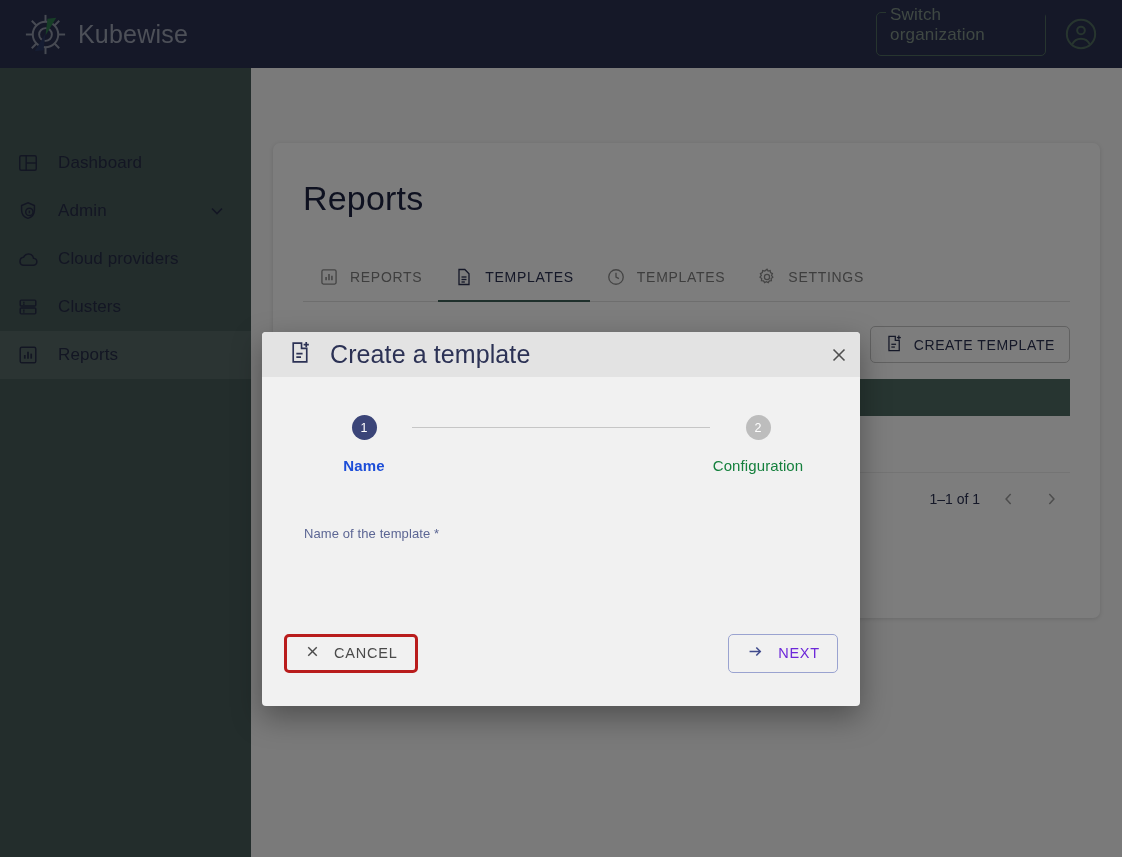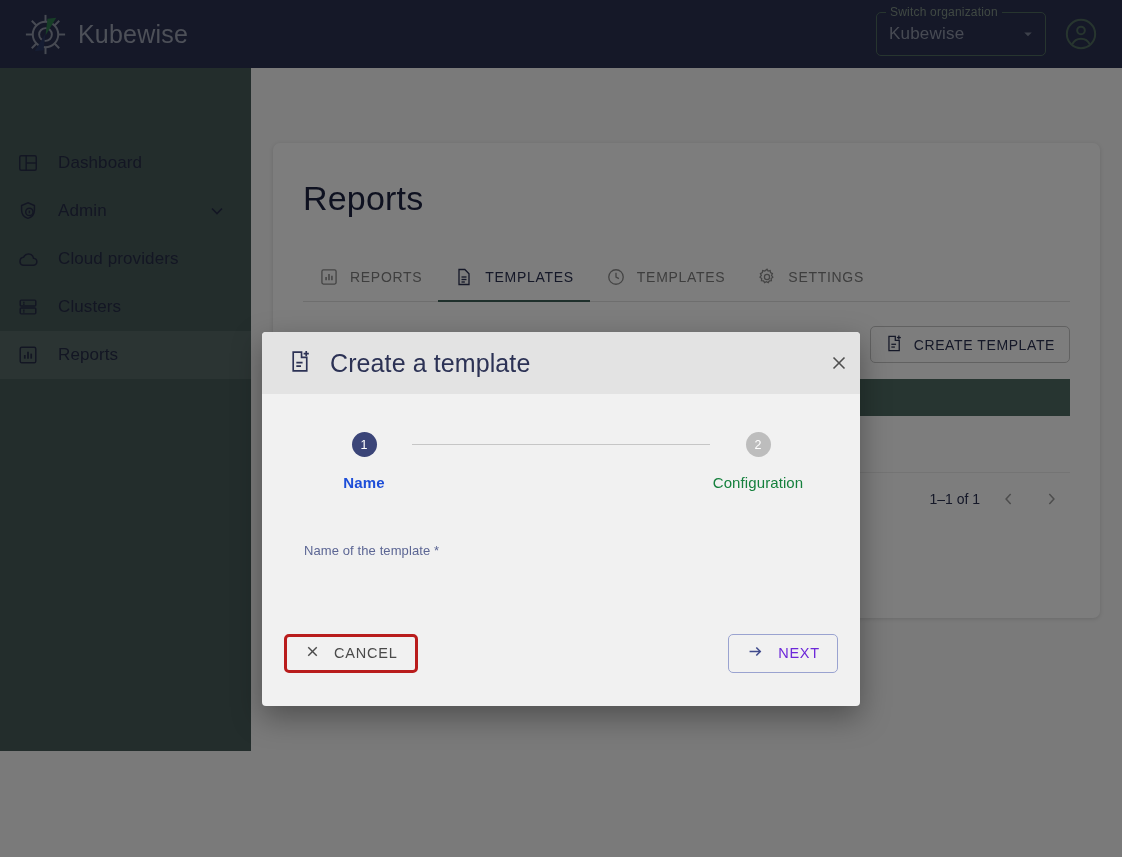--- a/index.html
+++ b/index.html
@@ -57,41 +57,41 @@
     border-radius: 5px;
     display: flex;
     align-items: center;
     padding: 0 8px 0 12px;
   }
   .org-legend {
     position: absolute;
     top: -8px; left: 9px;
     background: #2a3050;
     padding: 0 4px;
-    font-size: 12px;
+    font-size: 17px;
     color: #7f9186;
     letter-spacing: .2px;
   }
   .org-value {
     font-size: 17px;
     color: #8e95a6;
     letter-spacing: .2px;
   }
   .org-arrow { margin-left: auto; display: flex; }
   .avatar-btn {
     width: 38px; height: 38px;
     display: flex; align-items: center; justify-content: center;
   }
 
   
   .sidebar {
     position: absolute;
     top: 68px; left: 0;
     width: 251px;
-    height: 683px;
+    height: 789px;
     background: #475a59;
     padding-top: 71px;
     z-index: 3;
   }
   .nav-item {
     height: 48px;
     display: flex;
     align-items: center;
     padding-left: 16px;
     gap: 18px;
@@ -231,21 +231,21 @@
     height: 374px;
     background: #f1f1f1;
     border-radius: 4px;
     box-shadow: 0 11px 30px rgba(0,0,0,.35);
     z-index: 20;
     overflow: hidden;
     display: flex;
     flex-direction: column;
   }
   .dialog-header {
-    height: 62px;
+    height: 45px;
     background: #e3e3e3;
     display: flex;
     align-items: center;
     padding: 0 8px 0 26px;
     gap: 17px;
     flex: 0 0 auto;
   }
   .dialog-title {
     font-size: 25px;
     color: #2c3255;

